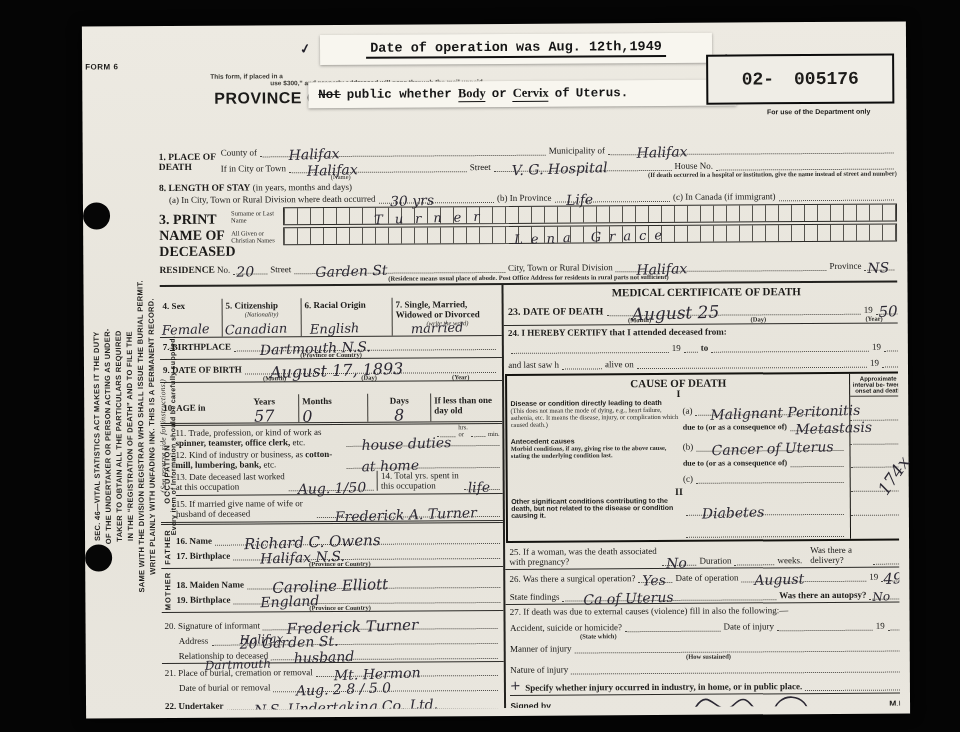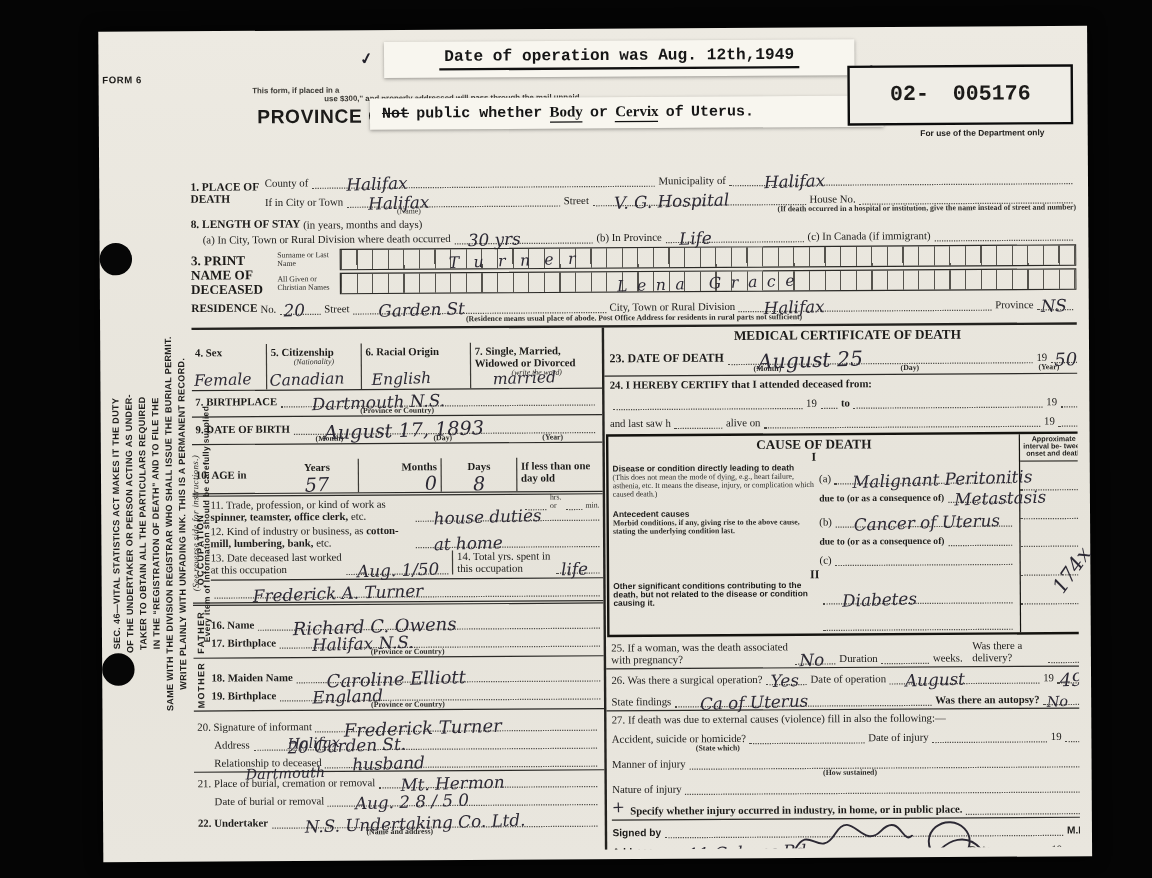--- a/index.html
+++ b/index.html
@@ -164,21 +164,21 @@
           <span>(b) In Province</span>
           <span class="fill">
               <span class="hw">Life</span>
             </span>
           <span>(c) In Canada (if immigrant)</span>
           <span class="fill"></span>
         </div>
       </div>
 
       <div class="mt3" style="display:flex">
-        <div class="b" style="width:72px;padding-top:4px;font-size:11px">3. PRINT NAME OF DECEASED</div>
+        <div class="b" style="width:72px;padding-top:4px;font-size:14px">3. PRINT NAME OF DECEASED</div>
         <div style="flex:1">
           <div class="row" style="align-items:center">
             <span class="n" style="width:52px">Surname or Last Name</span>
             <span class="comb">
               <span class="hw" style="left:90px;letter-spacing:12px;">Turner</span>
             </span>
           </div>
           <div class="row mt2" style="align-items:center">
             <span class="n" style="width:52px">All Given or Christian Names</span>
             <span class="comb">
@@ -255,21 +255,21 @@
               <span>(Year)</span>
             </div>
           </div>
 
           <div class="cells dbl" style="height:40px">
             <div class="cell b" style="width:64px;border-right:none;padding-top:8px">10. AGE in</div>
             <div class="cell" style="width:62px;text-align:center">
               <div class="b">Years</div>
               <div class="hw" style="font-size:16px">57</div>
             </div>
-            <div class="cell" style="width:62px;text-align:right">
+            <div class="cell" style="width:62px;text-align:left">
               <div class="b">Months</div>
               <div class="hw" style="font-size:16px">0</div>
             </div>
             <div class="cell" style="width:56px;text-align:center">
               <div class="b">Days</div>
               <div class="hw" style="font-size:16px">8</div>
             </div>
             <div class="cell" style="flex:1">
               <div class="b">If less than one day old</div>
               <div class="row" style="margin-top:8px">
@@ -307,20 +307,21 @@
               <span style="width:110px">13. Date deceased last worked at this occupation</span>
               <span class="fill">
                   <span class="hw">Aug. 1/50</span>
                 </span>
               <span style="width:80px;border-left:1px solid #3c3a35;padding-left:3px">14. Total yrs. spent in this occupation</span>
               <span class="fill s" style="width:36px">
                   <span class="hw">life</span>
                 </span>
             </div>
             <div class="row" style="padding:3px 0">
+              <span style="width:138px">15. If married give name of wife or husband of deceased</span>
               <span class="fill">
                   <span class="hw">Frederick A. Turner</span>
                 </span>
             </div>
           </div>
 
           <div class="grp solidline">
             <span class="vside">FATHER</span>
             <div class="row" style="padding-top:4px">
               <span class="b">16. Name</span>

